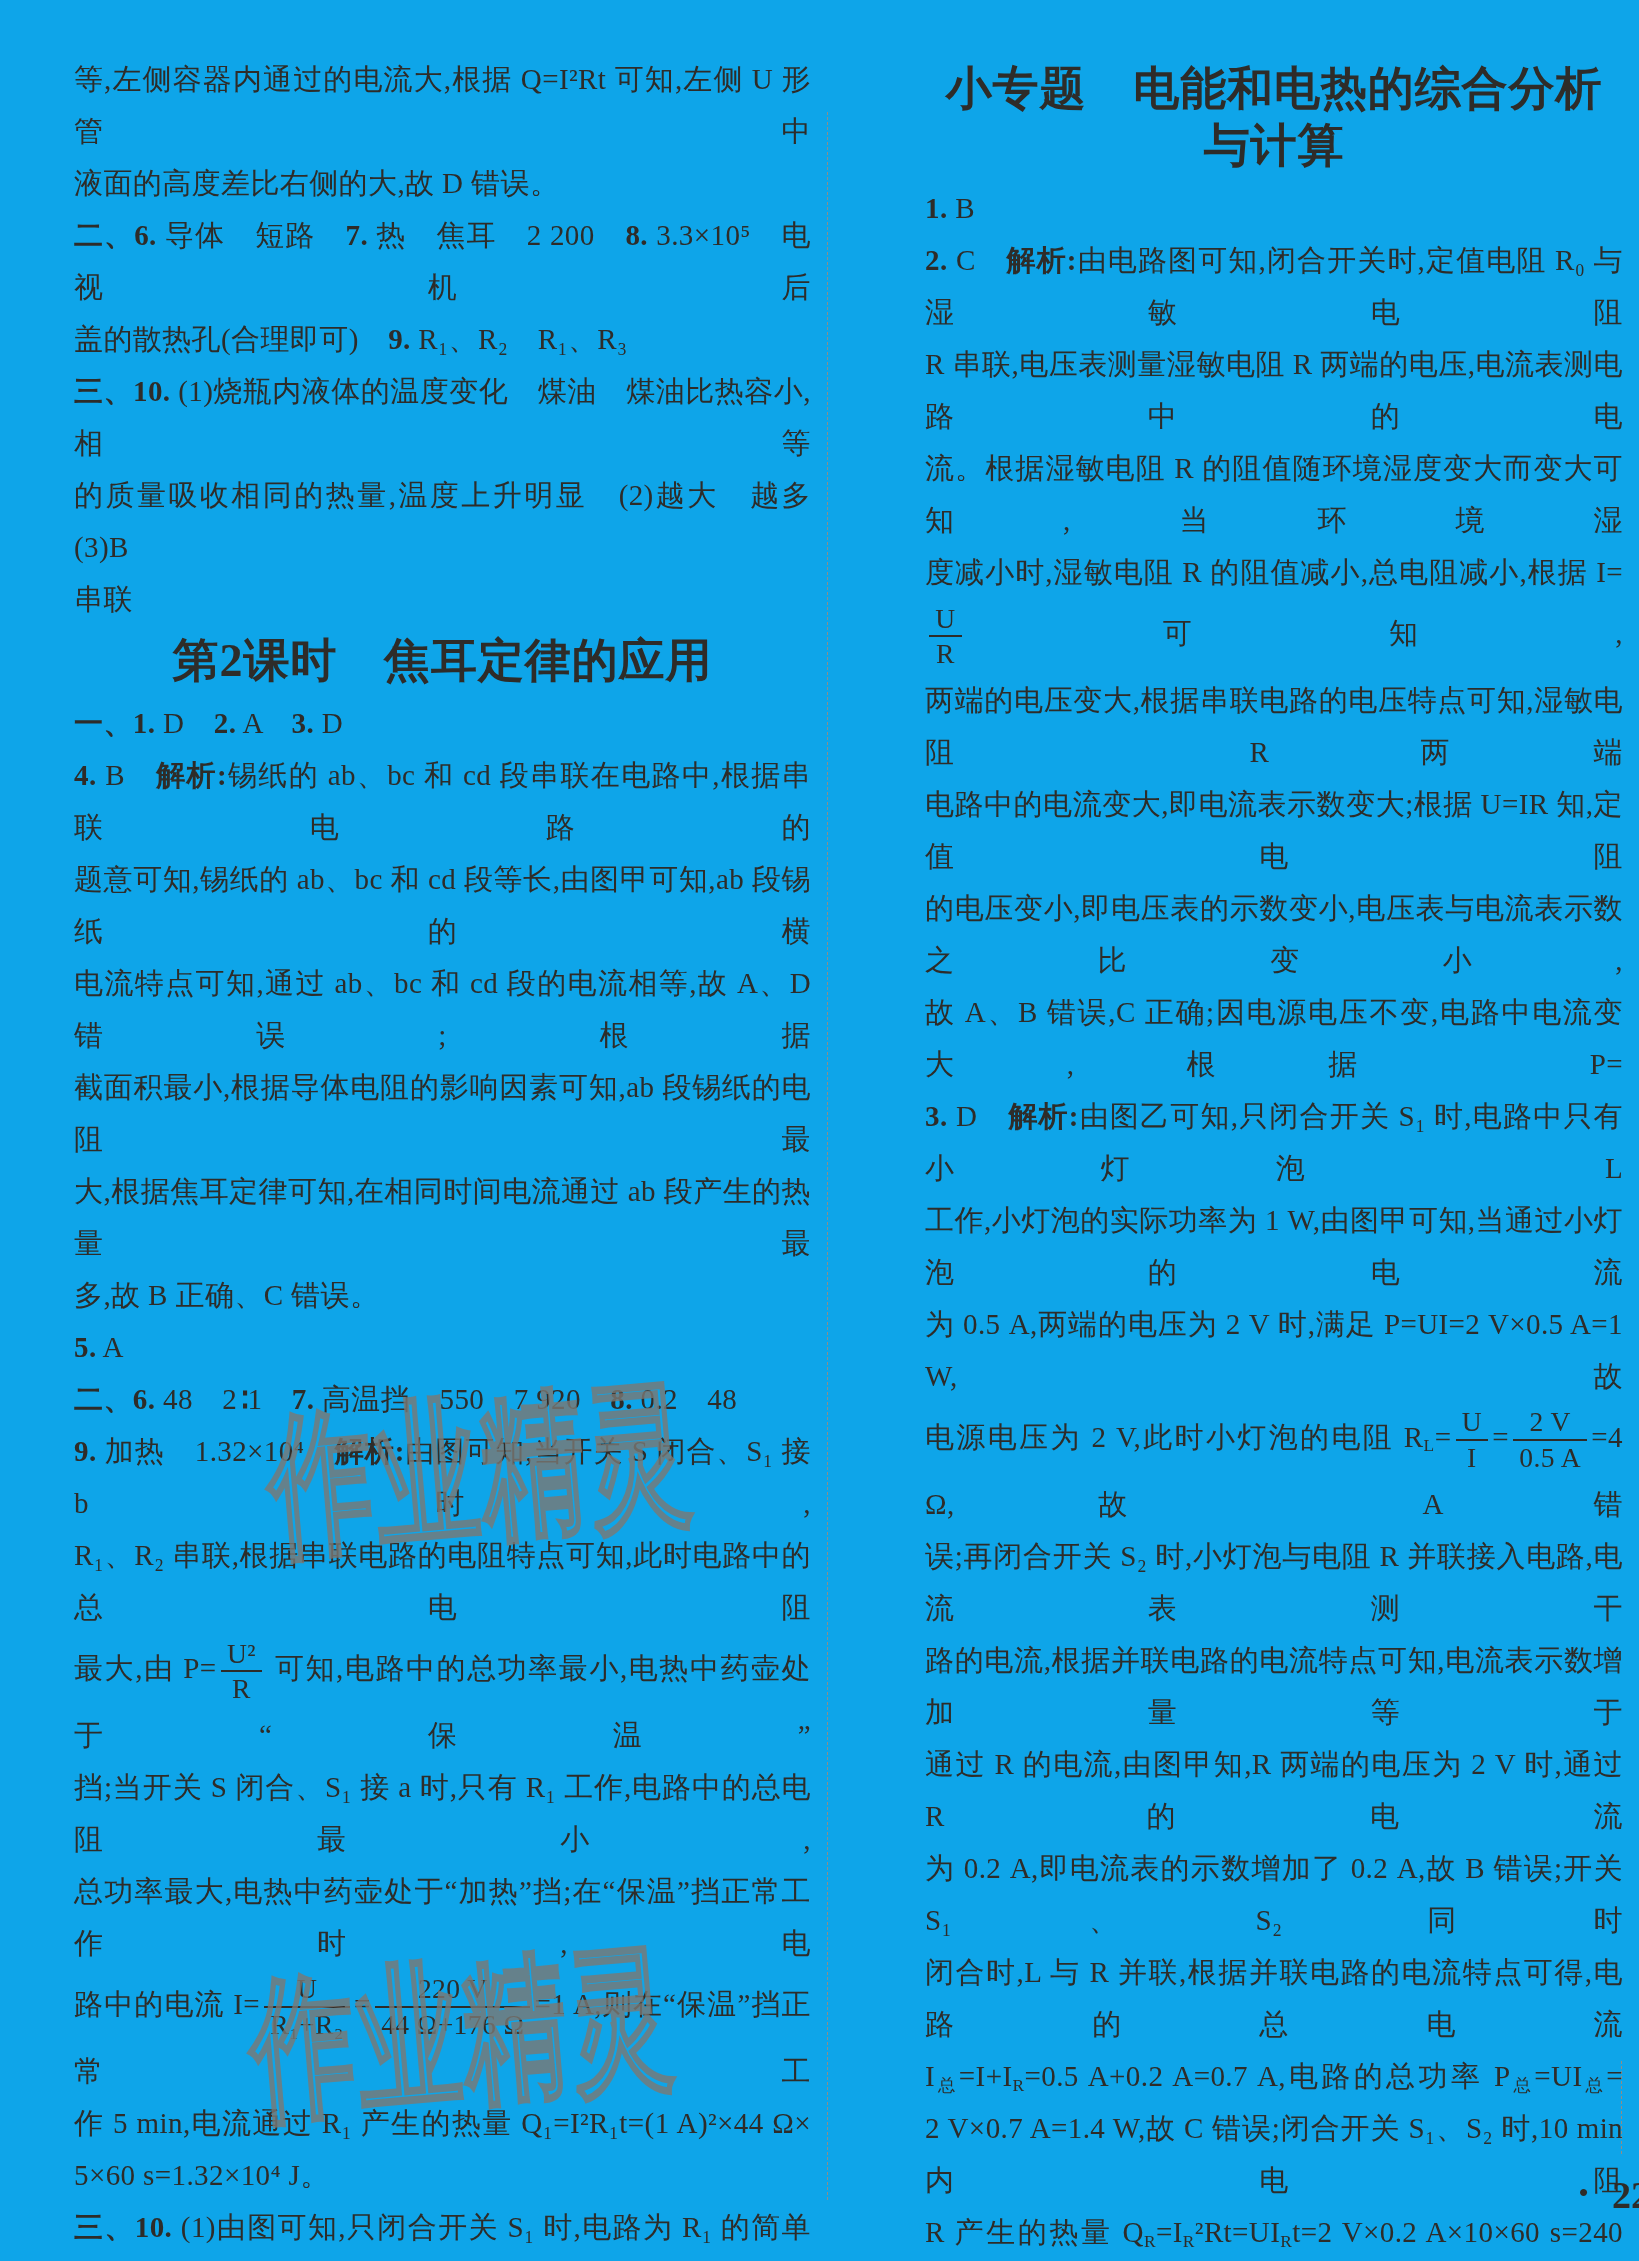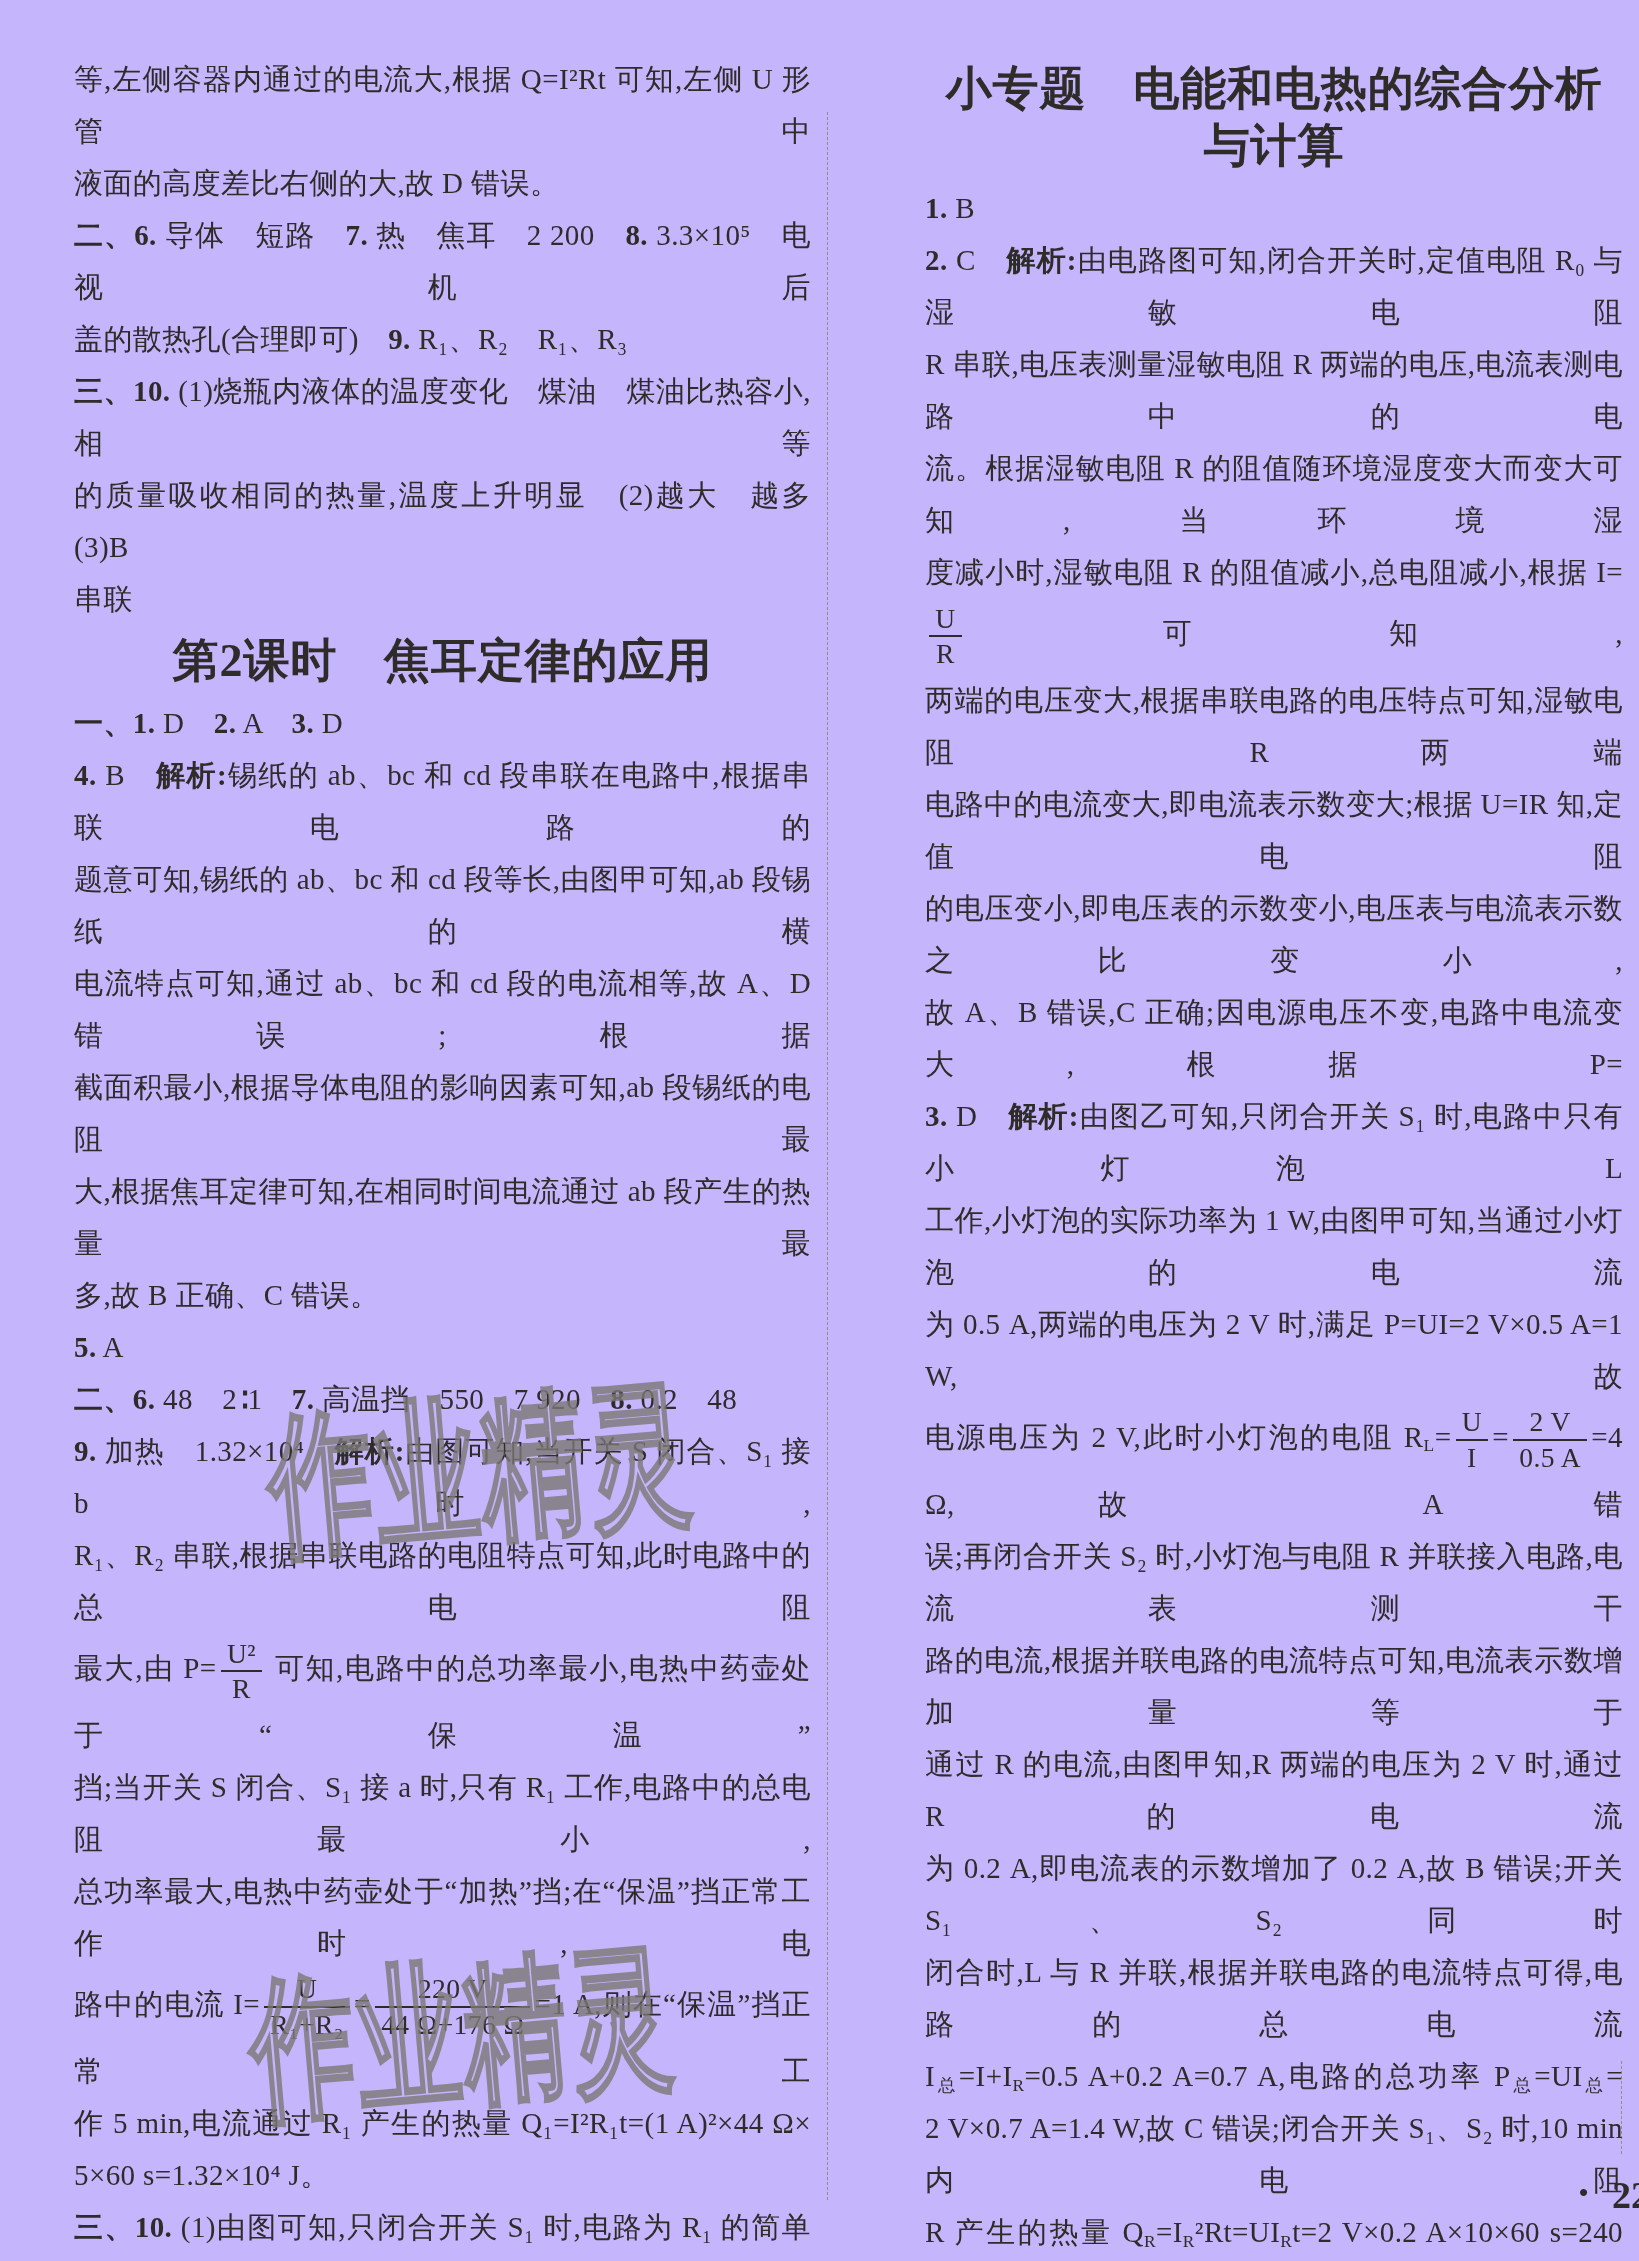--- a/index.html
+++ b/index.html
@@ -1,16 +1,16 @@
 <!DOCTYPE html>
 <html style="font-size:13.8px"><head>
 <meta charset="utf-8">
 <style>
   html,body{margin:0;padding:0;background:#e8e8e4;}
-  .page{position:relative;width:1640px;height:2261px;background:#c4b5fd;overflow:hidden;
+  .page{position:relative;width:1640px;height:2261px;background:#0ea5e9;overflow:hidden;
         font-family:"Liberation Serif","DejaVu Serif",serif;color:#2e2c29;}
   .col{position:absolute;top:53px;}
   #left-col{left:74px;width:737px;}
   #right-col{left:925px;width:698px;}
   .line{font-size:29px;line-height:52px;min-height:52px;text-align:justify;
         text-justify:inter-ideograph;letter-spacing:0.4px;}
   .line.jl{text-align-last:justify;-moz-text-align-last:justify;}
   .line.head{font-weight:bold;font-size:46px;line-height:57px;min-height:57px;
         text-align:center;text-align-last:center;margin:6.9px 0 8.6px;letter-spacing:0.9px;}
   .line b{font-weight:bold;}

